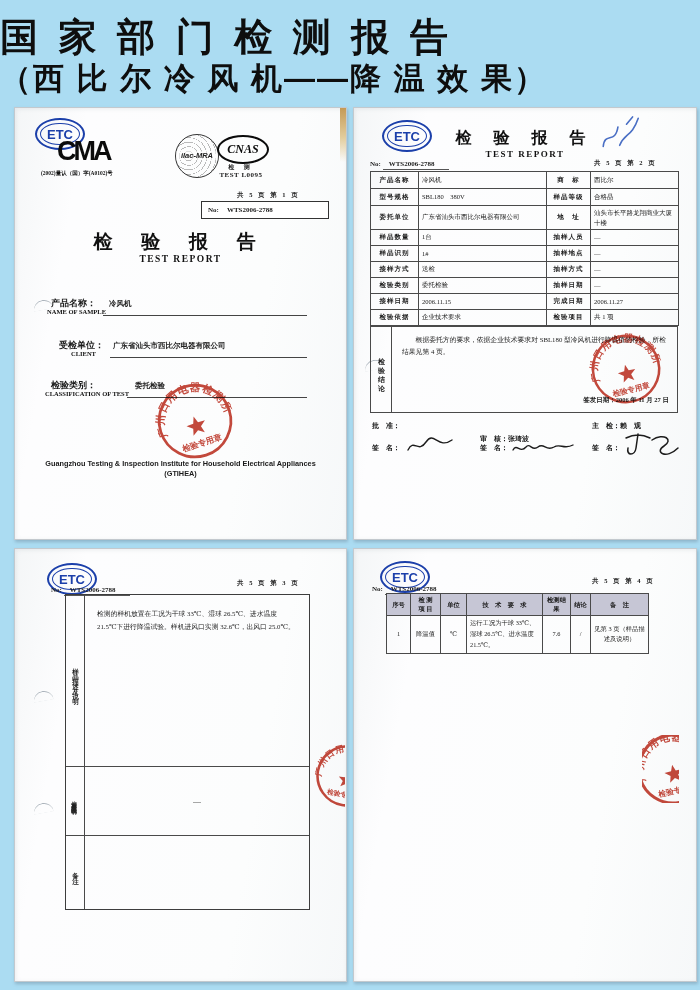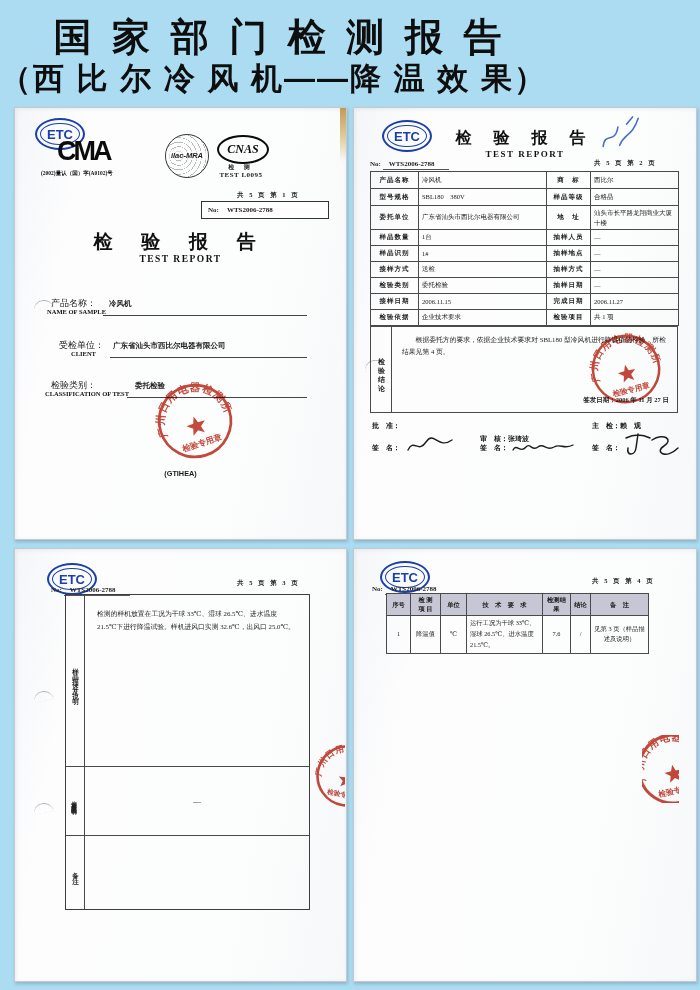--- a/index.html
+++ b/index.html
@@ -3,21 +3,21 @@
 <meta charset="utf-8">
 <style>
   html,body{margin:0;padding:0;}
   body{
     width:700px;height:990px;position:relative;overflow:hidden;
     background:#abdcf2;
     font-family:"Liberation Serif","DejaVu Serif",serif;
     color:#1a1a1a;
   }
   .main-title{
-    position:absolute;left:0;top:12px;width:560px;text-align:center;
+    position:absolute;left:0;top:12px;width:560px;text-align:left;
     font-family:"Liberation Sans","DejaVu Sans",sans-serif;
     font-weight:bold;font-size:38px;letter-spacing:5px;color:#0e0e0e;white-space:nowrap;
   }
   .sub-title{
     position:absolute;left:0;top:58px;width:700px;text-align:left;
     font-family:"Liberation Sans","DejaVu Sans",sans-serif;
     font-weight:bold;font-size:31px;letter-spacing:2px;color:#0e0e0e;white-space:nowrap;
   }
   .page{
     position:absolute;background:linear-gradient(100deg,#f4f6f7 0%,#fdfdfe 18%,#fcfdfd 70%,#f6f8f9 100%);
@@ -30,29 +30,29 @@
   .no-box{border:1px solid #333;font-size:7px;font-weight:bold;display:flex;align-items:center;padding:0 6px;gap:8px;background:#fff;}
   .rpt-title{width:100%;text-align:center;font-size:19px;font-weight:bold;letter-spacing:12px;color:#111;white-space:nowrap;}
   .rpt-title-en{width:100%;text-align:center;font-size:9.5px;font-weight:bold;letter-spacing:1.5px;color:#111;}
   
   .etc-logo{border:2px solid #1b3faa;border-radius:50%;display:flex;align-items:center;justify-content:center;}
   .etc-inner{border:1px solid #1b3faa;border-radius:50%;width:82%;height:74%;display:flex;align-items:center;justify-content:center;
     color:#1b3faa;font-family:"Liberation Sans",sans-serif;font-weight:bold;font-size:13px;letter-spacing:0;}
   .cma{font-family:"Liberation Sans",sans-serif;font-weight:900;font-size:27px;letter-spacing:-3px;color:#0b0b0b;transform:scaleY(1.05);}
   .cma-cert{font-size:5.5px;font-weight:bold;color:#111;white-space:nowrap;}
   .ilac{width:42px;height:42px;border-radius:50%;border:1.5px solid #333;position:relative;overflow:hidden;
-    background:repeating-radial-gradient(circle at 30% 50%, rgba(60,60,60,.35) 0 .7px, transparent .7px 4.5px);}
+    background:repeating-radial-gradient(circle at 30% 50%, rgba(60,60,60,.35) 0 .7px, transparent .7px 4.5px);margin-left:10px;}
   .ilac-txt{position:absolute;left:0;top:16px;width:100%;text-align:center;font-family:"Liberation Sans",sans-serif;
     font-weight:bold;font-style:italic;font-size:7.5px;color:#222;background:rgba(255,255,255,.55);}
   .cnas-oval{border:2.5px solid #0b0b0b;border-radius:50%;display:flex;align-items:center;justify-content:center;
     font-family:"Liberation Serif",serif;font-weight:bold;font-style:italic;font-size:12px;color:#0b0b0b;}
   .cnas-sub{font-size:6px;font-weight:bold;letter-spacing:4px;text-align:center;}
   .cnas-code{font-size:7px;font-weight:bold;text-align:center;letter-spacing:.5px;}
   
-  .f-label{font-size:9px;font-weight:normal;white-space:nowrap;}
+  .f-label{font-size:9px;font-weight:bold;white-space:nowrap;}
   .f-value{font-size:7.5px;font-weight:bold;white-space:nowrap;color:#222;}
   .f-en{font-size:6.5px;font-weight:bold;white-space:nowrap;color:#111;}
   .u-line{border-top:1px solid #444;height:0;}
   .inst-cn{width:100%;text-align:center;font-size:11.5px;font-weight:bold;letter-spacing:7px;white-space:nowrap;}
   .inst-en{width:100%;text-align:center;font-family:"Liberation Sans",sans-serif;font-size:7.3px;font-weight:bold;}
   
   table{border-collapse:collapse;table-layout:fixed;}
   .t2{width:308px;font-size:6.5px;}
   .t2 td{border:1px solid #4a4a4a;padding:1px 3px;overflow:hidden;white-space:nowrap;}
   .t2 td.lbl{font-weight:bold;text-align:center;letter-spacing:1px;}
@@ -124,20 +124,21 @@
   <div class="abs u-line" style="left:112px;top:289px;width:180px;"></div>
 
   <svg class="abs stamp" style="left:141px;top:274px;transform:rotate(-18deg);" width="78" height="78" viewBox="0 0 100 100">
     <circle cx="50" cy="50" r="46" stroke="#c0392b" stroke-width="3.5" fill="none"></circle>
     <path id="arc1" d="M 12 64 A 40 40 0 1 1 88 64" fill="none"></path>
     <text font-size="13.5" font-weight="bold" fill="#c0392b" letter-spacing="1.5"><textPath href="#arc1" startOffset="4%">广州日用电器检测所</textPath></text>
     <polygon fill="#c0392b" points="50,44 53.2,52.6 62.4,53 55.2,58.7 57.6,67.5 50,62.5 42.4,67.5 44.8,58.7 37.6,53 46.8,52.6"></polygon>
     <text x="50" y="83" text-anchor="middle" font-size="10.5" font-weight="bold" fill="#c0392b">检验专用章</text>
   </svg>
 
+  <div class="abs inst-en" style="top:351px;left:4px;width:323px;">Guangzhou Testing &amp; Inspection Institute for Household Electrical Appliances</div>
   <div class="abs inst-en" style="top:361px;left:0;width:331px;">(GTIHEA)</div>
 </div>
 
 <div class="page" style="left:353px;top:107px;width:342px;height:431px;">
   <div class="abs scan-mark" style="left:10px;top:252px;transform:rotate(-12deg);"></div>
   <div class="abs etc-logo" style="left:28px;top:12px;width:46px;height:28px;">
     <div class="etc-inner">ETC</div>
   </div>
   <div class="abs rpt-title" style="top:20px;font-size:16px;letter-spacing:9px;">检  验  报  告</div>
   <div class="abs rpt-title-en" style="top:41px;font-size:9px;">TEST REPORT</div>

